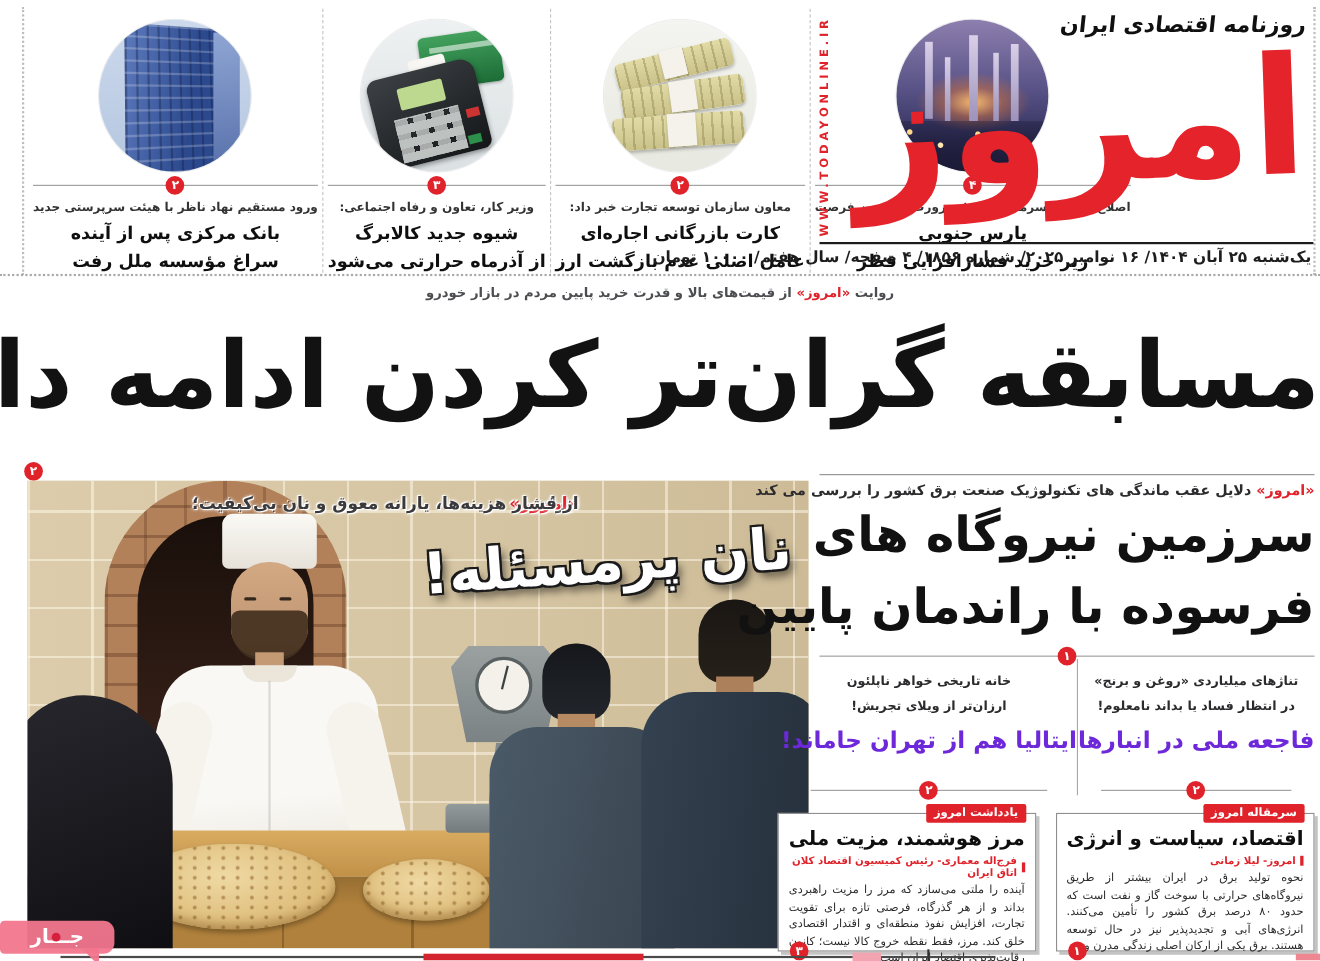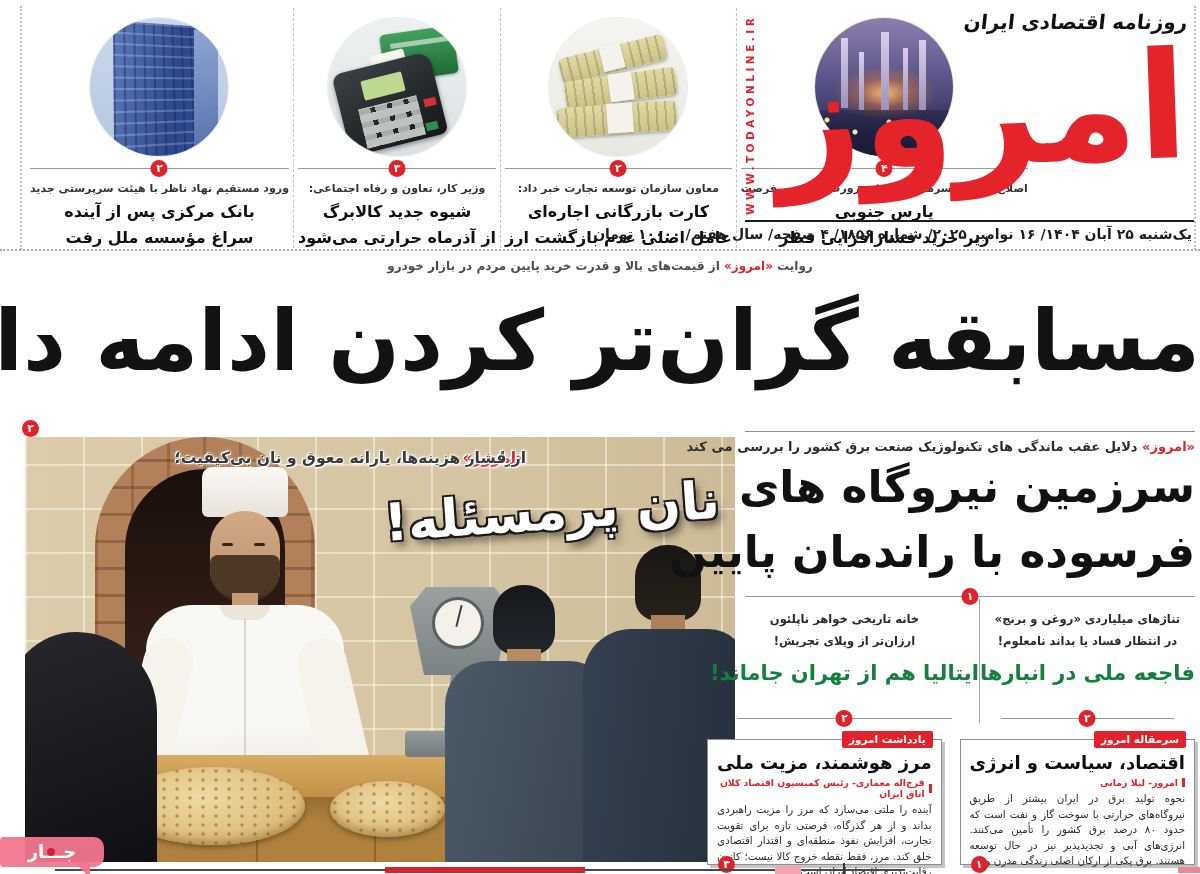--- a/index.html
+++ b/index.html
@@ -142,21 +142,21 @@
   
   .right-col{left:745px;top:431px;width:450px;direction:rtl;}
   .col-rule{border-top:1px solid #8e8e8e;margin-bottom:7px;}
   .rc-kicker{text-align:center;font-size:13px;font-weight:bold;color:#2c2c2e;white-space:nowrap;}
   .rc-title{text-align:center;font-size:44px;font-weight:bold;color:#111;line-height:1.48;letter-spacing:-1px;white-space:nowrap;}
   .right-col .rb{margin-top:12px;}
   .sub-row{display:flex;margin-top:2px;height:124px;}
   .sub{flex:1;padding-top:10px;position:relative;}
   .sub+.sub{border-right:1px solid #a8a8a8;}
   .sub-kicker{font-size:11.5px;font-weight:bold;color:#2b2b2d;line-height:1.9;text-align:center;white-space:nowrap;}
-  .sub-title{font-size:21px;font-weight:bold;margin-top:8px;letter-spacing:-0.5px;white-space:nowrap;color:#15803d;}
+  .sub-title{font-size:21px;font-weight:bold;margin-top:8px;letter-spacing:-0.5px;white-space:nowrap;color:#6d28d9;}
   .sub .rb{position:absolute;bottom:4px;left:10%;right:10%;margin-top:0;}
   .box-row{display:flex;gap:18px;margin-top:16px;}
   .box{flex:1;border:1px solid #8f8f8f;box-shadow:3px 3px 0 rgba(125,125,125,.45);position:relative;
        padding:10px 9px 12px;background:#fff;height:102px;box-sizing:content-box;}
   .box-label{position:absolute;top:-9px;right:8px;background:#e0232b;color:#fff;font-size:10.5px;font-weight:bold;
        padding:2px 7px 3px;border-radius:2px;}
   .box-title{text-align:center;font-size:18px;font-weight:bold;color:#0e0e0e;margin-top:2px;white-space:nowrap;}
   .box-byline{display:flex;align-items:center;gap:4px;color:#e0232b;font-size:9.3px;font-weight:bold;margin:4px 0 3px;}
   .byline-mark{width:3px;height:9px;background:#e0232b;flex:0 0 auto;}
   .box-body{font-size:10.3px;line-height:1.5;color:#2a2a2a;text-align:justify;}

